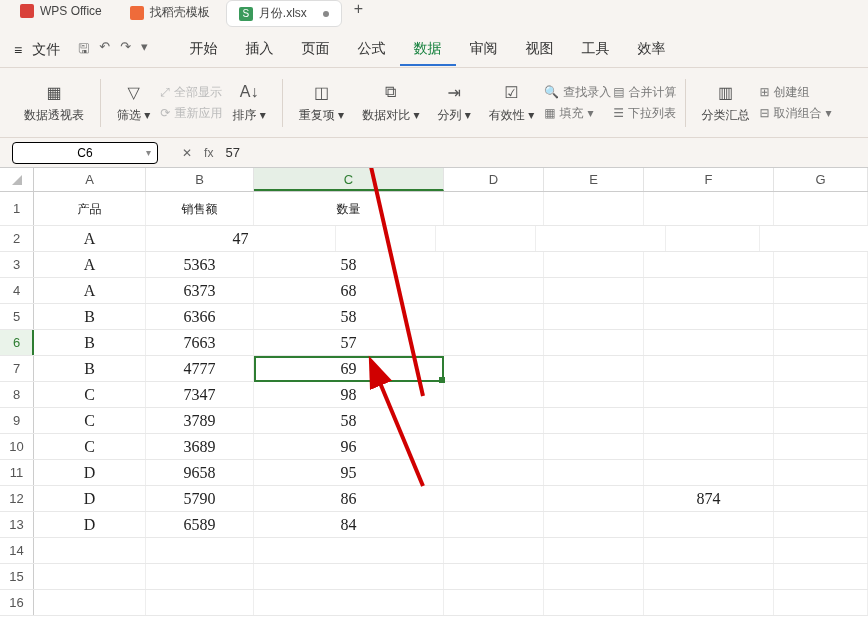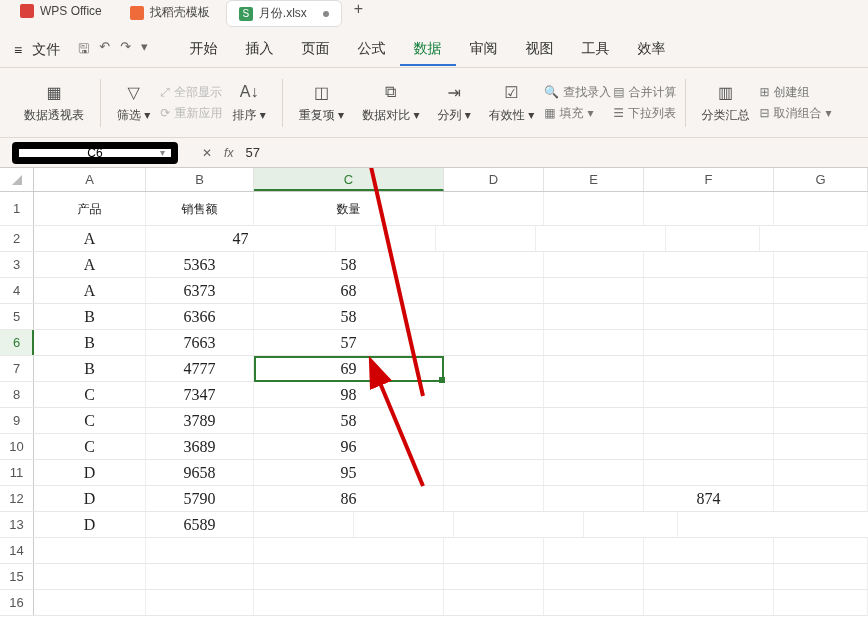--- a/index.html
+++ b/index.html
@@ -27,21 +27,21 @@
 .ribbon { height: 70px; background:#f7f4f1; display:flex; align-items:center; padding:4px 16px; gap:2px; border-bottom:1px solid #e0d8d2;}
 .ribbon-group { display:flex; flex-direction:column; align-items:center; padding:0 8px; font-size:12px; color:#444; gap:4px;}
 .ribbon .sep { width:1px; height:48px; background:#dcd4cd; margin:0 6px;}
 .rb-icon { width:22px; height:22px; display:flex; align-items:center; justify-content:center; color:#555; font-size:16px;}
 .rb-stack { display:flex; flex-direction:column; gap:4px; font-size:12px; color:#555;}
 .rb-small { display:flex; align-items:center; gap:4px; font-size:12px; color:#777;}
 .disabled { color:#bbb; }
 
 
 .fbar-row { height: 30px; display:flex; align-items:center; border-bottom:1px solid #ccc; background:#f7f4f1; padding:0 12px;}
-.namebox { width:166px; height:22px; background:#fff; border:7px solid #000000; border-radius:4px; display:flex; align-items:center; justify-content:center; font-size:12px; position:relative;}
+.namebox { width:146px; height:22px; background:#fff; border:1px solid #000000; border-radius:4px; display:flex; align-items:center; justify-content:center; font-size:12px; position:relative;}
 .namebox .dd { position:absolute; right:6px; color:#888; font-size:10px;}
 .fx-area { display:flex; align-items:center; margin-left:24px; gap:12px; font-size:12px; color:#666;}
 .fx-input { border:none; background:transparent; font-size:13px; color:#333; width:400px; outline:none;}
 
 
 .sheet { position:relative; background:#fff; height:calc(636px - 32px - 36px - 70px - 30px); overflow:hidden;}
 .colheads { display:flex; height:24px; border-bottom:1px solid #ccc; background:#fff;}
 .corner { width:34px; border-right:1px solid #ccc; background:#fff; display:flex; align-items:center; justify-content:center;}
 .corner svg{width:10px;height:10px;}
 .colhead { border-right:1px solid #e3e3e3; text-align:center; font-size:13px; color:#555; line-height:24px; background:#fff;}
@@ -176,21 +176,21 @@
   </div>
 </div>
 
 <div class="fbar-row">
   <div class="namebox">
     <span>C6</span>
     <span class="dd">▾</span>
   </div>
   <div class="fx-area">
     <span>✕</span>
-    <span style="font-style:italic">fx</span>
+    <span style="">fx</span>
     <input class="fx-input" value="57" style="">
   </div>
 </div>
 
 <div class="sheet">
   <div class="colheads">
     <div class="corner">
         <svg viewBox="0 0 10 10">
           <path d="M10 10 L10 0 L0 10 Z" fill="#bbb"></path>
         </svg>
@@ -322,20 +322,21 @@
         <div class="cell wC">86</div>
         <div class="cell wD"></div>
         <div class="cell wE"></div>
         <div class="cell wF">874</div>
         <div class="cell wG"></div>
       </div>
       <div class="rowline">
         <div class="rowhead">13</div>
         <div class="cell wA">D</div>
         <div class="cell wB">6589</div>
+        <div class="cell wC">84</div>
         <div class="cell wD"></div>
         <div class="cell wE"></div>
         <div class="cell wF"></div>
         <div class="cell wG"></div>
       </div>
       <div class="rowline">
         <div class="rowhead">14</div>
         <div class="cell wA"></div>
         <div class="cell wB"></div>
         <div class="cell wC"></div>

